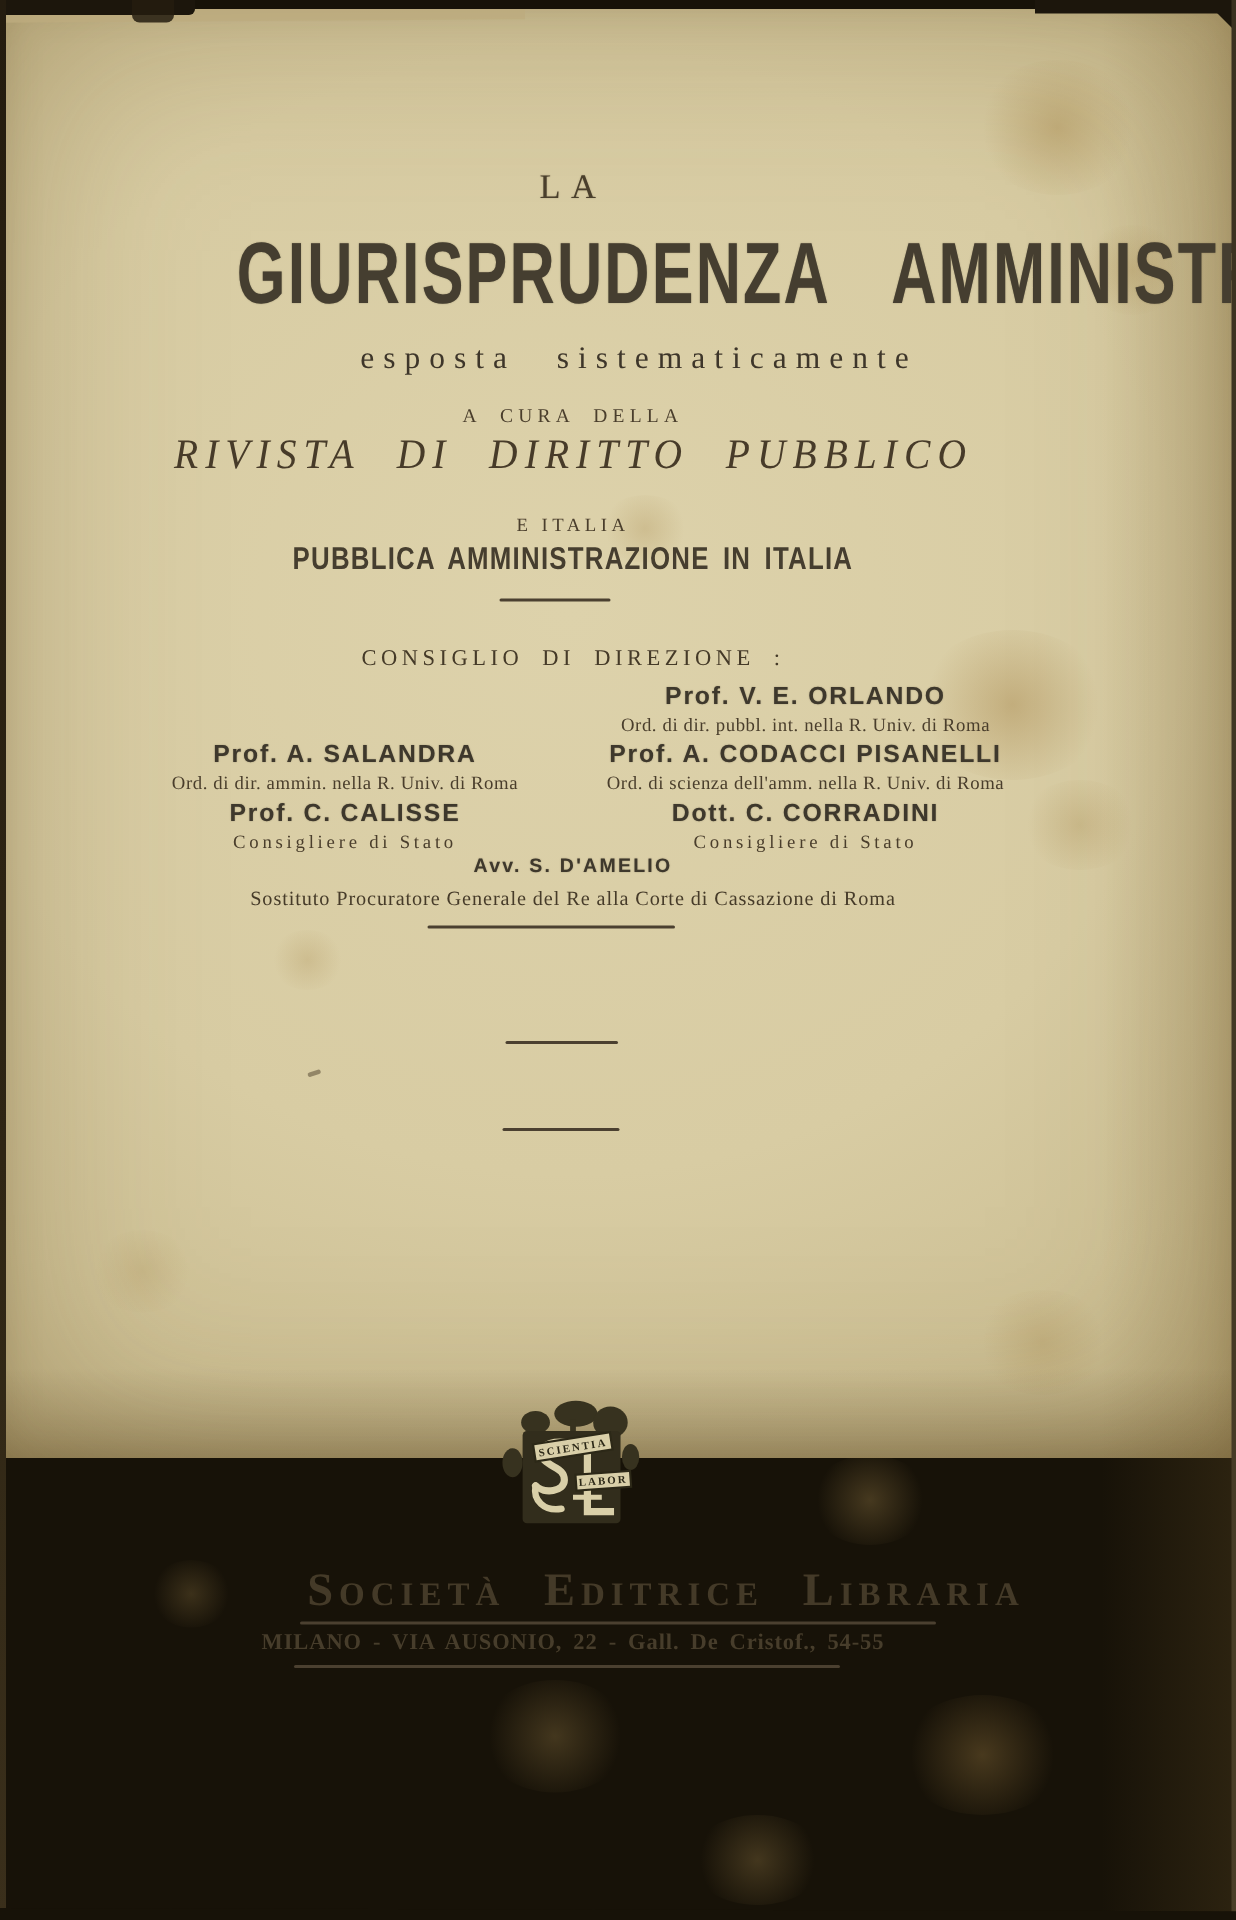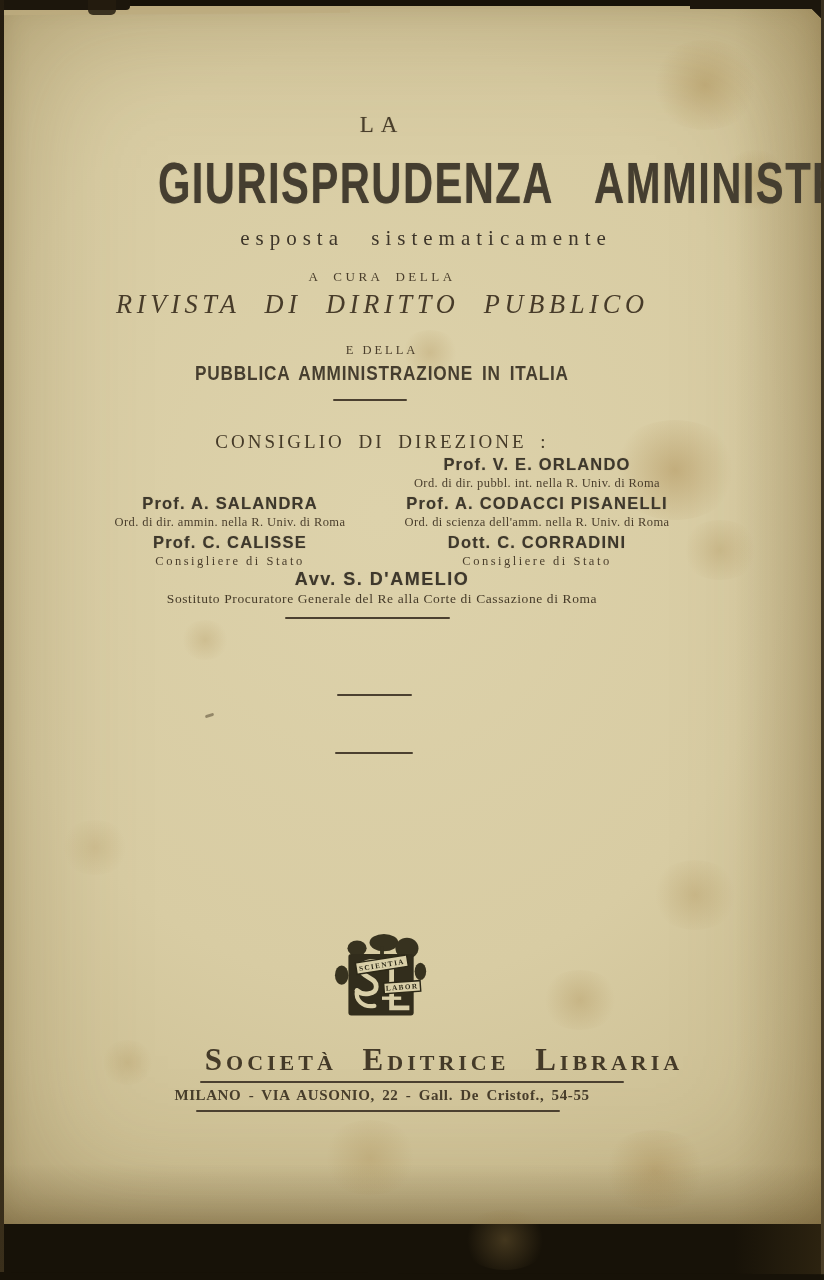--- a/index.html
+++ b/index.html
@@ -3,21 +3,21 @@
 <meta charset="utf-8">
 <style>
   html,body{margin:0;padding:0;}
   body{
     width:824px;height:1280px;position:relative;overflow:hidden;
     background:#171208;
     font-family:"Liberation Serif", serif;
   }
   
   .page{
-    position:absolute;left:0;top:0;width:824px;height:1224px;
+    position:absolute;left:0;top:0;width:824px;height:972px;
     background:
       radial-gradient(ellipse 90% 70% at 46% 42%, #ddd2ab 0%, #d8cca3 55%, #cfc297 80%, #c4b68a 100%);
     box-shadow:inset 0 0 140px rgba(110,86,40,.38), inset 0 0 28px rgba(90,70,30,.25);
   }
   .spot{position:absolute;border-radius:50%;pointer-events:none;}
   
   .edge{position:absolute;background:#171208;}
   .edge-top{left:0;top:0;width:824px;height:6px;}
   .edge-top-left{left:0;top:0;width:130px;height:10px;background:#1c160c;border-radius:0 0 4px 0;}
   .edge-notch{left:88px;top:0;width:28px;height:15px;background:#241c0f;border-radius:0 0 5px 5px;opacity:.85;}
@@ -45,29 +45,29 @@
   }
   .subtitle{top:226px;font-size:21px;letter-spacing:6px;word-spacing:16px;color:#3e362a;padding-left:44px;}
   .acura{top:269px;font-size:13px;letter-spacing:3.5px;word-spacing:6px;color:#4a3e2c;}
   .rivista{top:288px;font-style:italic;}
   .rivista .inner{display:inline-block;transform:scaleX(.94);font-size:28px;letter-spacing:5px;word-spacing:14px;color:#473b29;white-space:nowrap;}
   .edella{top:343px;font-size:12.5px;letter-spacing:3px;color:#4a3e2c;}
   .pubblica{top:361px;}
   .pubblica .inner{display:inline-block;transform:scaleX(.82);font-family:"Liberation Sans",sans-serif;font-weight:700;font-size:21px;letter-spacing:1px;word-spacing:4px;color:#463e2f;white-space:nowrap;}
   .rule{position:absolute;background:#4b4030;height:2px;border-radius:1px;}
   .rule-thin{height:1.6px;}
-  .consiglio{top:431px;font-size:19px;letter-spacing:3px;word-spacing:6px;color:#453a28;}
+  .consiglio{top:431px;font-size:15px;letter-spacing:3px;word-spacing:6px;color:#453a28;}
 
   .member{position:absolute;text-align:center;}
   .member .name{font-family:"Liberation Sans",sans-serif;font-weight:700;font-size:16.5px;letter-spacing:1.2px;color:#3e382c;white-space:nowrap;text-shadow:0 0 1px rgba(60,52,34,.4);}
   .member .role{font-size:12.5px;letter-spacing:.4px;color:#4a3e2c;margin-top:2px;white-space:nowrap;}
   .role-spaced{letter-spacing:2.5px !important;}
   .col-l{left:20px;width:420px;}
   .col-r{left:372px;width:330px;}
-  .featured-name{top:569px;font-family:"Liberation Sans",sans-serif;font-weight:700;font-size:18px;letter-spacing:1.5px;color:#3e382c;text-shadow:0 0 1px rgba(60,52,34,.4);}
+  .featured-name{top:569px;font-family:"Liberation Sans",sans-serif;font-weight:700;font-size:13px;letter-spacing:1.5px;color:#3e382c;text-shadow:0 0 1px rgba(60,52,34,.4);}
   .featured-role{top:591px;font-size:13.5px;letter-spacing:.6px;color:#463b29;}
 
   .anno{top:705px;font-weight:700;font-size:31px;letter-spacing:7px;word-spacing:10px;color:#463d2c;}
   .speck{position:absolute;left:205px;top:714px;width:9px;height:3px;background:#5a4c34;opacity:.55;transform:rotate(-18deg);border-radius:2px;}
 
   .publisher-name{top:1042px;font-weight:700;font-variant:small-caps;font-size:31px;letter-spacing:4px;word-spacing:14px;color:#443a28;}
   .address{top:1087px;font-weight:700;font-size:15px;letter-spacing:.6px;word-spacing:3px;color:#473d2b;}
 
   .logo-wrap{position:absolute;left:334px;top:931px;width:96px;height:96px;}
 </style>
@@ -95,21 +95,21 @@
   <div class="c la ink">LA</div>
   <div class="c main-title">
     <span class="inner">GIURISPRUDENZA AMMINISTRATIVA</span>
   </div>
   <div class="c subtitle">esposta sistematicamente</div>
 
   <div class="c acura">A CURA DELLA</div>
   <div class="c rivista">
     <span class="inner">RIVISTA DI DIRITTO PUBBLICO</span>
   </div>
-  <div class="c edella">E DELLA</div>
+  <div class="c edella">E ITALIA</div>
   <div class="c pubblica">
     <span class="inner">PUBBLICA AMMINISTRAZIONE IN ITALIA</span>
   </div>
   <div class="rule" style="left:333px;top:399px;width:74px;"></div>
 
   <div class="c consiglio">CONSIGLIO DI DIREZIONE :</div>
 
   <div class="member col-r" style="top:455px;">
     <div class="name">Prof. V. E. ORLANDO</div>
     <div class="role">Ord. di dir. pubbl. int. nella R. Univ. di Roma</div>

